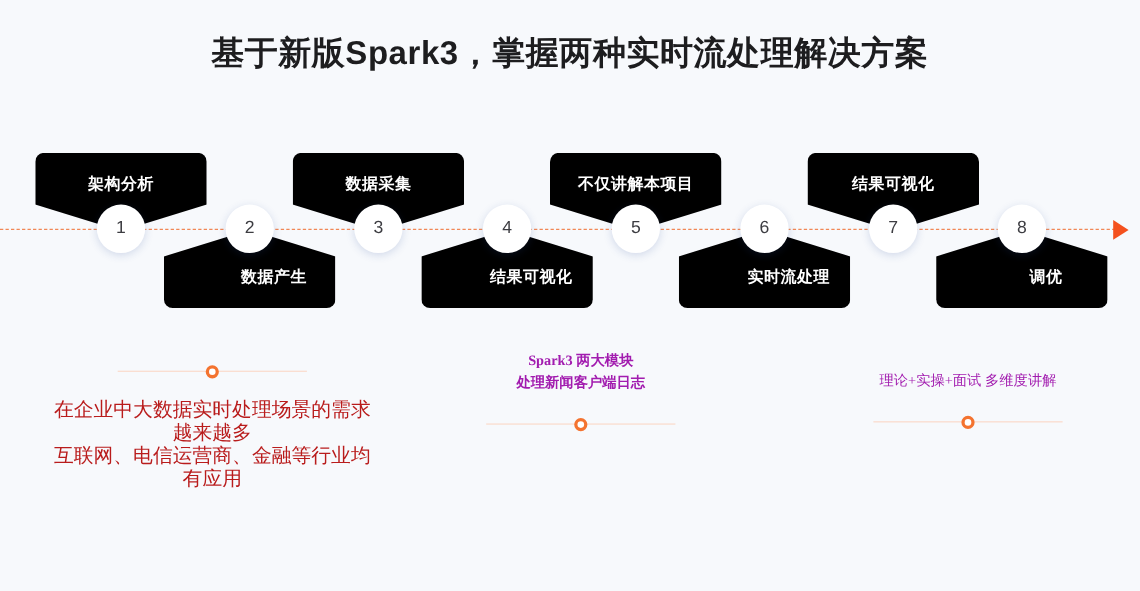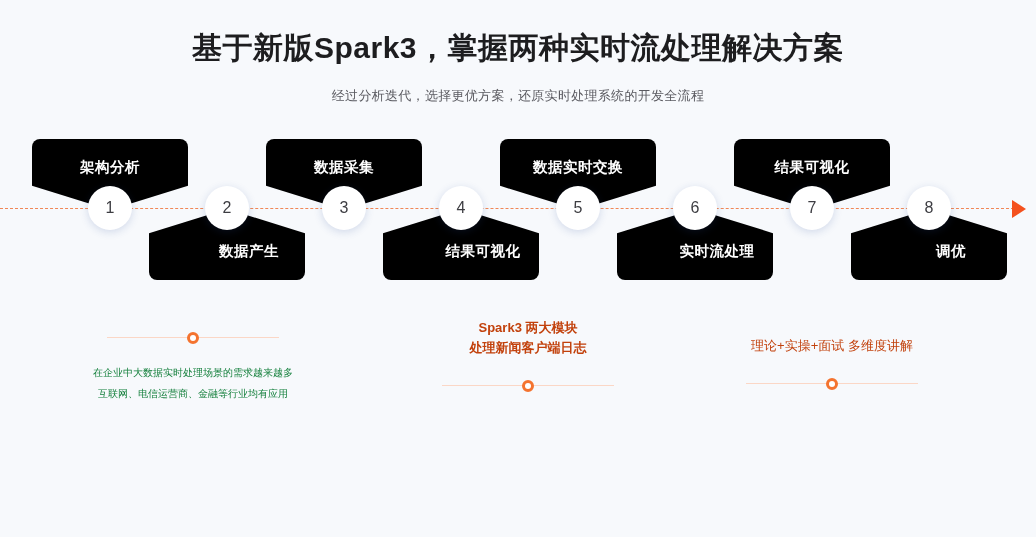--- a/index.html
+++ b/index.html
@@ -126,22 +126,23 @@
   }
   .feature {
     position: absolute;
     top: 0;
     width: 300px;
     text-align: center;
   }
   .feature-heading {
     font-size: 13px;
     line-height: 20px;
-    color: #c2410c;
+    color: #a21caf;
     padding-top: 26px;
+    font-family: Liberation Serif, serif;
   }
   .feature-heading.strong {
     font-weight: bold;
     padding-top: 8px;
   }
   .divider {
     position: relative;
     width: 172px;
     margin: 22px auto 0 auto;
     height: 12px;
@@ -166,33 +167,32 @@
   }
   .divider-dot::after {
     content: "";
     display: block;
     width: 100%;
     height: 100%;
     border-radius: 50%;
     background: #ffffff;
   }
   .feature-body {
-    font-size: 10px;
+    font-size: 18px;
     line-height: 21px;
-    color: #15803d;
+    color: #b91c1c;
     padding-top: 18px;
     white-space: pre-line;
   }
 </style>
 </head>
 <body>
 
 <div class="header">
   <h1 class="page-title">基于新版Spark3，掌握两种实时流处理解决方案</h1>
-  <p class="page-subtitle">经过分析迭代，选择更优方案，还原实时处理系统的开发全流程</p>
 </div>
 
 <div class="timeline-section">
   <div class="timeline-line"></div>
   <div class="timeline-arrow"></div>
 
   <div class="step" style="left:110px">
     <div class="badge badge-down">架构分析</div>
     <div class="circle">1</div>
   </div>
@@ -206,21 +206,21 @@
     <div class="badge badge-down">数据采集</div>
     <div class="circle">3</div>
   </div>
 
   <div class="step" style="left:461px">
     <div class="badge badge-up">结果可视化</div>
     <div class="circle">4</div>
   </div>
 
   <div class="step" style="left:578px">
-    <div class="badge badge-down">数据实时交换</div>
+    <div class="badge badge-down">不仅讲解本项目</div>
     <div class="circle">5</div>
   </div>
 
   <div class="step" style="left:695px">
     <div class="badge badge-up">实时流处理</div>
     <div class="circle">6</div>
   </div>
 
   <div class="step" style="left:812px">
     <div class="badge badge-down">结果可视化</div>
@@ -246,21 +246,21 @@
 
   <div class="feature" style="left:378px">
     <div class="feature-heading strong" style="white-space:pre-line">Spark3 两大模块
 处理新闻客户端日志</div>
     <div class="divider">
       <div class="divider-line"></div>
       <div class="divider-dot"></div>
     </div>
   </div>
 
-  <div class="feature" style="left:682px">
+  <div class="feature" style="left:730px">
     <div class="feature-heading">理论+实操+面试 多维度讲解</div>
     <div class="divider">
       <div class="divider-line"></div>
       <div class="divider-dot"></div>
     </div>
   </div>
 
 </div>
 
 </body></html>

